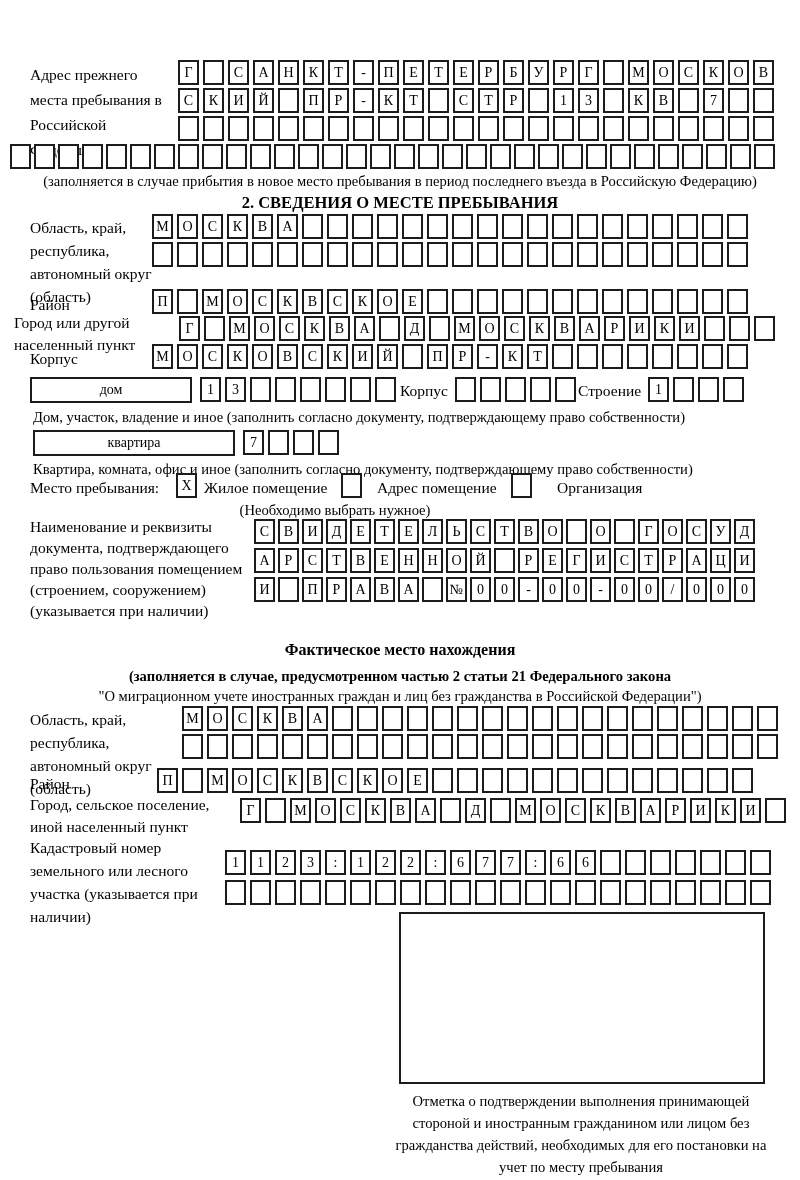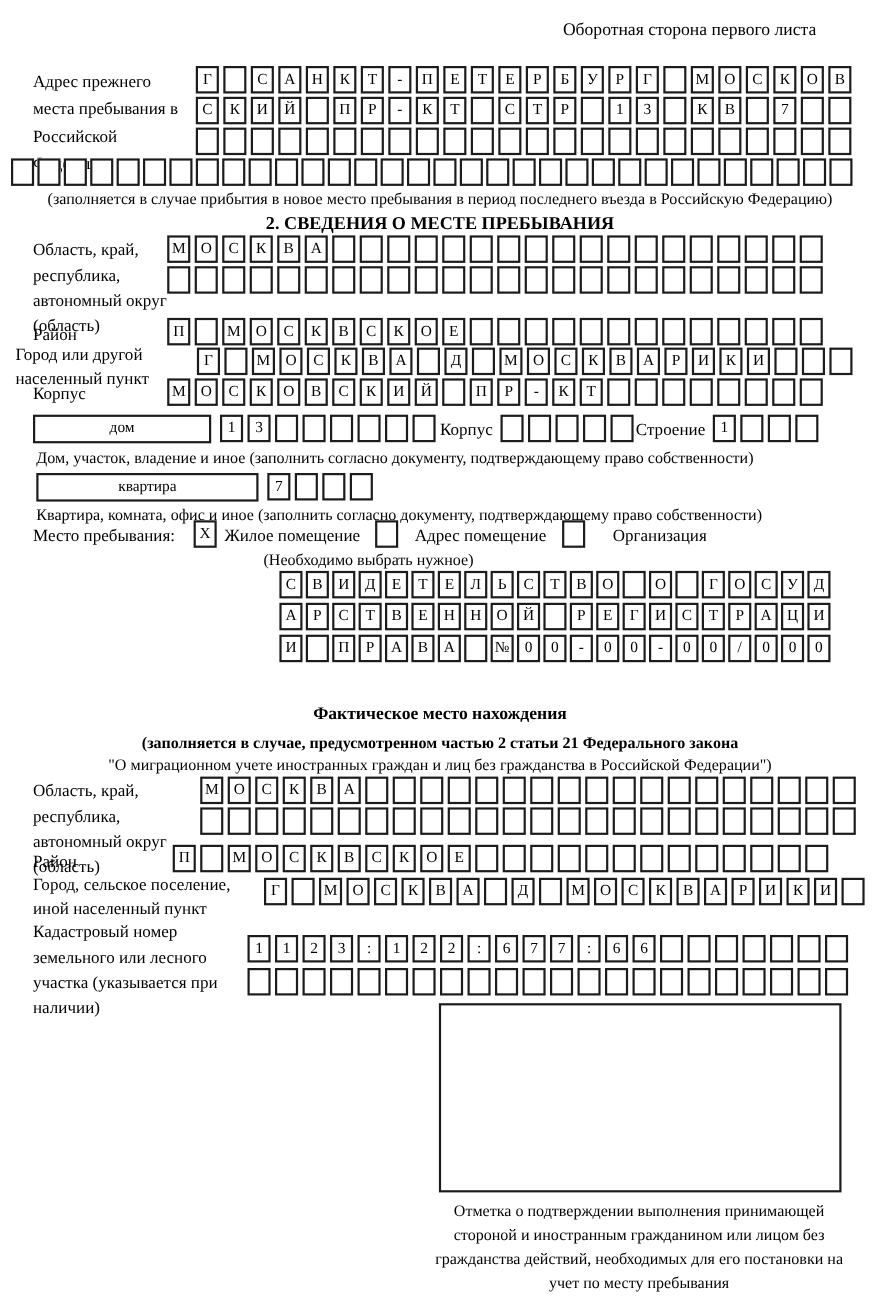--- a/index.html
+++ b/index.html
@@ -23,21 +23,20 @@
     position:absolute;height:22px;border:2px solid #1c1c1c;background:#fff;
     display:flex;align-items:center;justify-content:center;font-size:14px;
   }
   .stamp-box{position:absolute;border:2px solid #1c1c1c;background:#fff;}
 </style>
 </head>
 <body>
 
 <div class="page">
 
-  <div class="lbl" style="top:16px;right:58px;font-size:16px;">Оборотная сторона первого листа</div>
 
   <div class="lbl" style="left:30px;top:62px;width:148px;line-height:25px;">Адрес прежнего места пребывания в Российской Федерации</div>
   <div class="boxrow" style="left:178px;top:60px;">
       <span class="box">Г</span>
       <span class="box"></span>
       <span class="box">С</span>
       <span class="box">А</span>
       <span class="box">Н</span>
       <span class="box">К</span>
       <span class="box">Т</span>
@@ -326,20 +325,21 @@
 
   <div class="lbl" style="left:30px;top:476px;">Место пребывания:</div>
   <div class="box abs" style="left:176px;top:473px;">X</div>
   <div class="lbl" style="left:204px;top:476px;">Жилое помещение</div>
   <div class="box abs" style="left:341px;top:473px;"></div>
   <div class="lbl" style="left:377px;top:476px;">Адрес помещение</div>
   <div class="box abs" style="left:511px;top:473px;"></div>
   <div class="lbl" style="left:557px;top:476px;">Организация</div>
   <div class="cap" style="left:235px;top:500px;width:200px;text-align:center;">(Необходимо выбрать нужное)</div>
 
+  <div class="lbl" style="left:30px;top:516px;width:214px;line-height:21px;">Наименование и реквизиты документа, подтверждающего право пользования помещением (строением, сооружением) (указывается при наличии)</div>
   <div class="boxrow g3" style="left:254px;top:519px;">
       <span class="box">С</span>
       <span class="box">В</span>
       <span class="box">И</span>
       <span class="box">Д</span>
       <span class="box">Е</span>
       <span class="box">Т</span>
       <span class="box">Е</span>
       <span class="box">Л</span>
       <span class="box">Ь</span>

